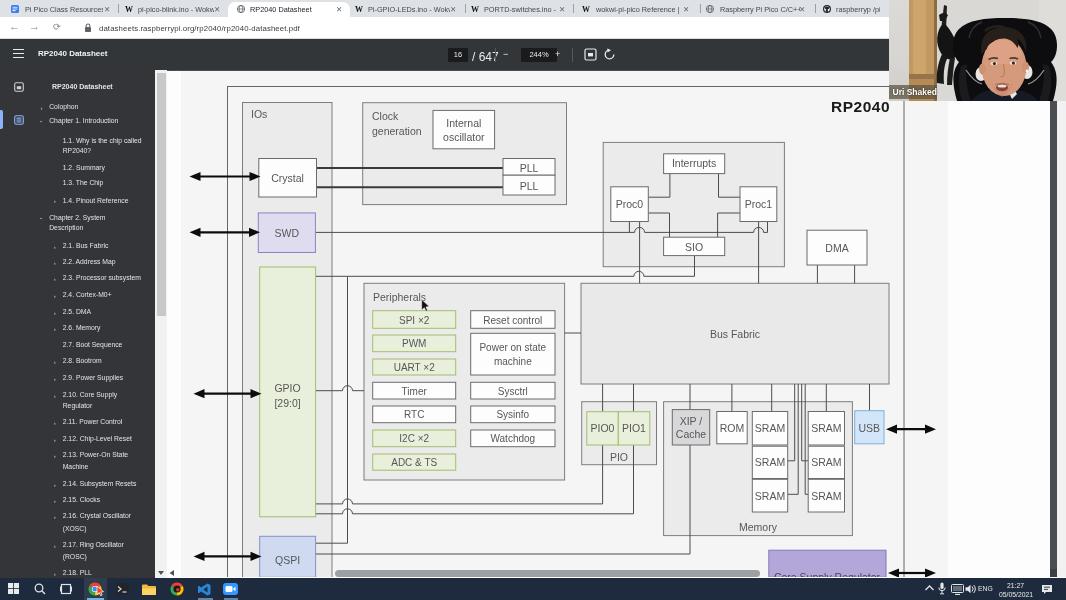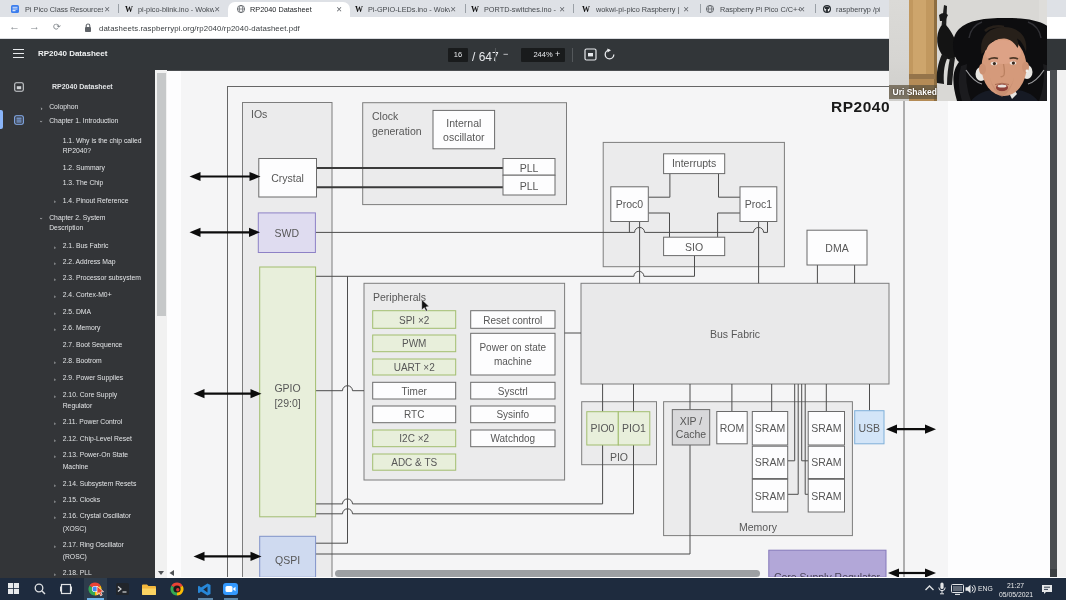--- a/index.html
+++ b/index.html
@@ -35,21 +35,21 @@
   
   #pdfbg { position:absolute; left:167px; top:70px; width:899px; height:507px; background:#4b4e51; }
   #vtrack { position:absolute; left:1057px; top:70px; width:9px; height:507px; background:#f1f1f1; }
   #page { position:absolute; left:167px; top:71px; width:883px; height:506px; background:#fdfdfe; }
   #figbg { position:absolute; left:181px; top:71px; width:767px; height:506px; background:#f5f5f6; }
   #hthumb { position:absolute; left:335px; top:569.5px; width:425px; height:7.5px; background:#9da0a3; border-radius:4px; }
   
   #taskbar { position:absolute; left:0; top:578px; width:1066px; height:22px; background:#1e2b3e; }
   .tray { position:absolute; color:#e8e9ea; font-size:7px; }
   
-  #webcam { position:absolute; left:889px; top:0; width:158px; height:101px; background:linear-gradient(180deg,#dbdad7 0%,#d6d5d2 60%,#cfcecb 100%); overflow:hidden;padding-left:20px; }
+  #webcam { position:absolute; left:889px; top:0; width:177px; height:101px; background:linear-gradient(180deg,#dbdad7 0%,#d6d5d2 60%,#cfcecb 100%); overflow:hidden;padding-left:20px; }
 </style>
 </head>
 <body>
 <div id="stage">
 
 <div id="tabbar"></div>
 <div id="activetab"></div>
 <div class="tab" style="left:8px;width:108px;">
   <svg class="fav" style="left:3px;" viewBox="0 0 8 8">
         <rect x="0" y="0" width="8" height="8" rx="1.6" fill="#3b7ded"></rect>
@@ -90,21 +90,21 @@
         <text x="4" y="6.8" font-size="8" font-family="Liberation Serif" font-weight="bold" fill="#111" text-anchor="middle">W</text>
       </svg>
   <span class="ttl" style="left:16px;">PORTD-switches.ino - Wo</span>
       <span class="cx" style="left:91px;">✕</span>
     </div>
 <div class="tabsep" style="left:573px;"></div>
 <div class="tab" style="left:576px;width:120px;">
   <svg class="fav" style="left:6px;" viewBox="0 0 8 8">
         <text x="4" y="6.8" font-size="8" font-family="Liberation Serif" font-weight="bold" fill="#111" text-anchor="middle">W</text>
       </svg>
-  <span class="ttl" style="left:20px;">wokwi-pi-pico Raspberry |</span>
+  <span class="ttl" style="left:20px;">wokwi-pi-pico Reference |</span>
       <span class="cx" style="left:107px;">✕</span>
     </div>
 <div class="tabsep" style="left:700px;"></div>
 <div class="tab" style="left:703px;width:110px;">
   <svg class="fav" style="left:3px;" viewBox="0 0 8 8">
         <circle cx="4" cy="4" r="3.6" fill="none" stroke="#5f6368" stroke-width="0.9"></circle>
         <ellipse cx="4" cy="4" rx="1.7" ry="3.6" fill="none" stroke="#5f6368" stroke-width="0.7"></ellipse>
         <line x1="0.4" y1="4" x2="7.6" y2="4" stroke="#5f6368" stroke-width="0.7"></line>
       </svg>
   <span class="ttl" style="left:17px;">Raspberry Pi Pico C/C++ S</span>
@@ -132,21 +132,21 @@
 <div id="pdftb">
   <div class="bar" style="top:10px;"></div>
       <div class="bar" style="top:14px;"></div>
       <div class="bar" style="top:18px;"></div>
 </div>
 <div id="pdftitle">RP2040 Datasheet</div>
 <div class="tbbox" style="left:448px;width:20px;">16</div>
 <div class="tbtxt" style="left:472px;">/ 647</div>
 <div class="tbdiv" style="left:495px;"></div>
 <div class="tbtxt" style="left:503px;top:48.5px;font-size:9px;">−</div>
-<div class="tbbox" style="left:521px;width:44px;">244%</div>
+<div class="tbbox" style="left:521px;width:36px;">244%</div>
 <div class="tbtxt" style="left:555px;top:48.5px;font-size:9px;">+</div>
 <div class="tbdiv" style="left:572px;"></div>
 <svg class="abs" style="left:584px;top:48px;" width="13" height="13" viewBox="0 0 13 13">
       <rect x="1" y="1" width="11" height="11" rx="1.5" fill="none" stroke="#e8eaed" stroke-width="1.2"></rect>
       <rect x="4" y="5" width="5" height="3.4" fill="#e8eaed"></rect>
     </svg>
 <svg class="abs" style="left:603px;top:47.5px;" width="13" height="13" viewBox="0 0 13 13">
       <path d="M10.8 6.5 A4.3 4.3 0 1 1 6.5 2.2" fill="none" stroke="#e8eaed" stroke-width="1.3"></path>
       <path d="M4.3 0.4 L8 2.3 L4.5 4.4 Z" fill="#e8eaed"></path>
     </svg>

